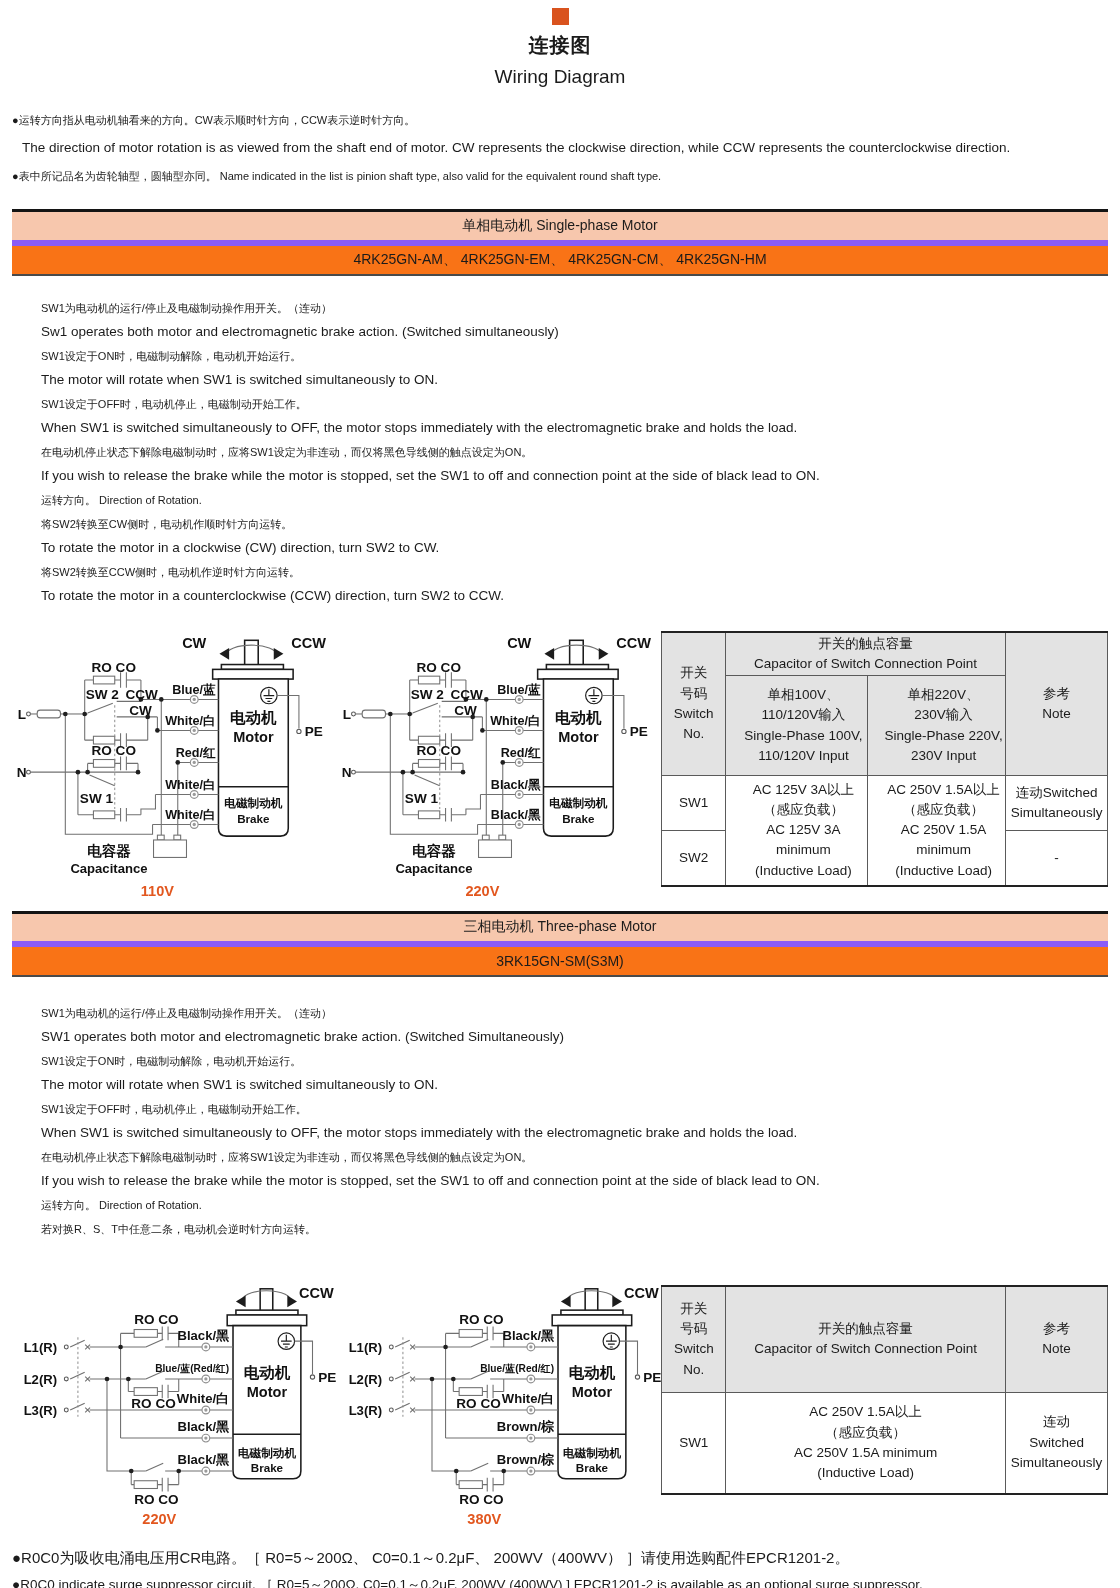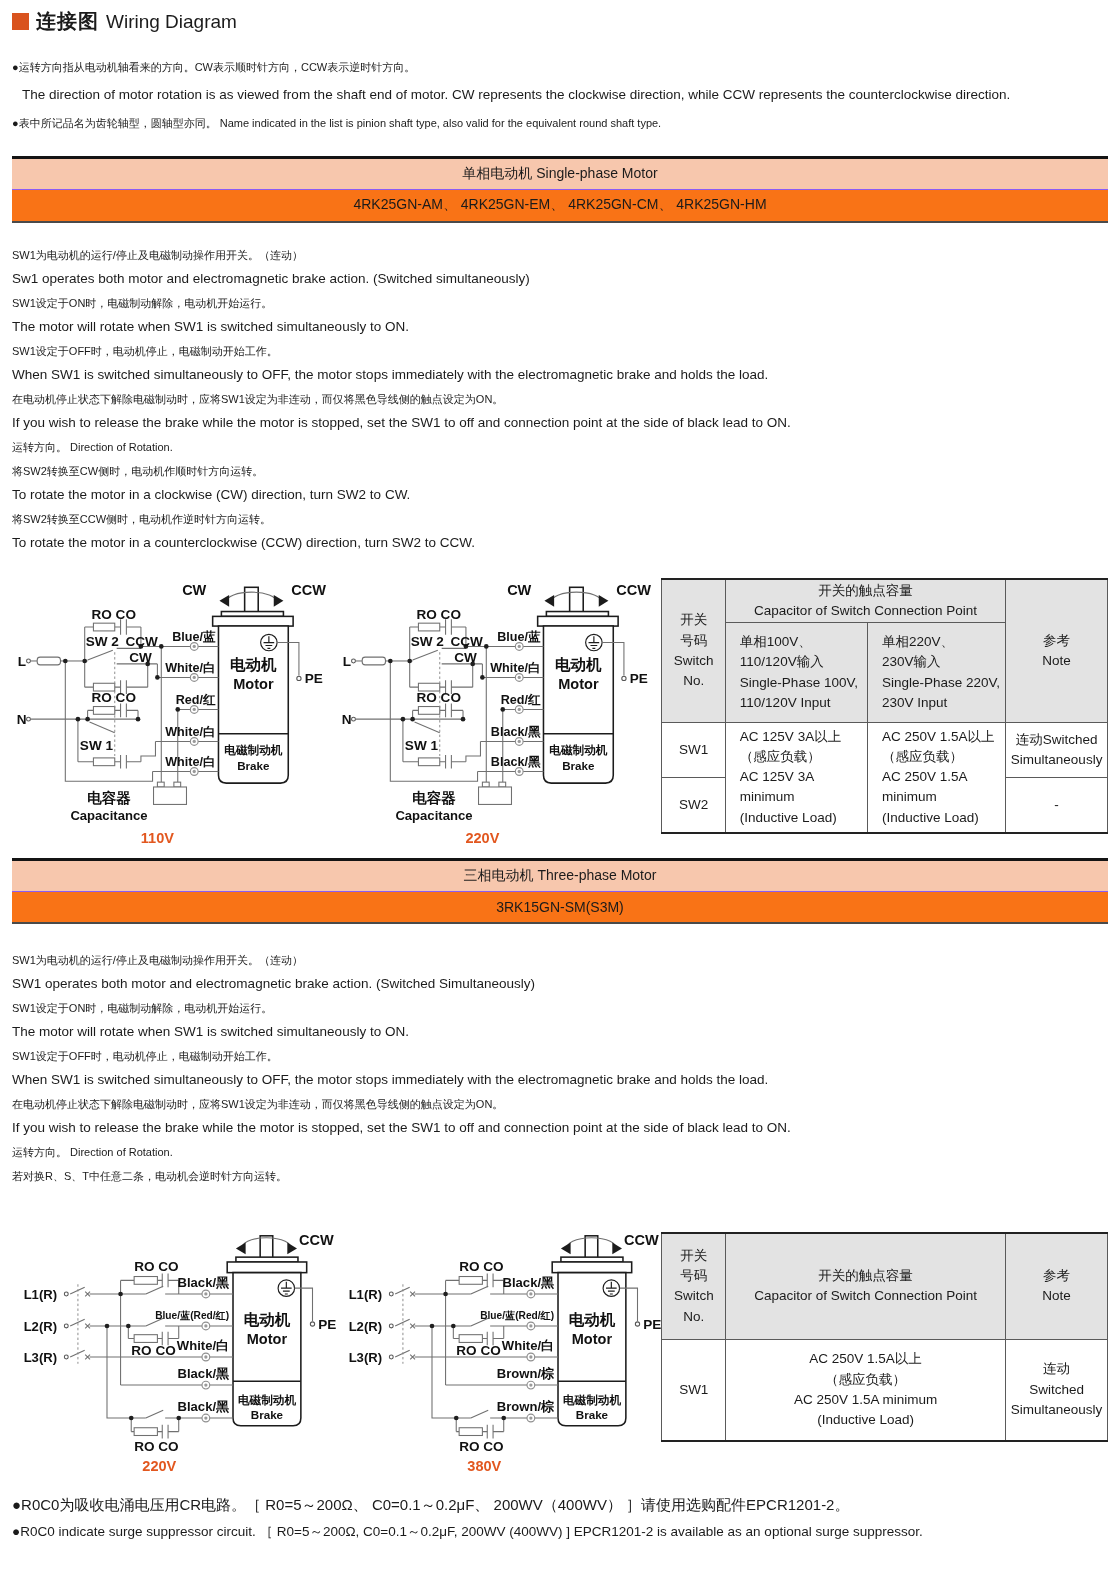--- a/index.html
+++ b/index.html
@@ -1,55 +1,55 @@
 <!DOCTYPE html>
 <html><head>
 <meta charset="utf-8">
 <style>
   * { margin:0; padding:0; box-sizing:border-box; }
   body { width:1120px; min-height:1588px; background:#fff; color:#1b1b1b;
          font-family:"Liberation Sans","DejaVu Sans",sans-serif; overflow:hidden; }
   .page { padding:6px 12px 0 12px; }
 
   
-  .title-row { display:flex; align-items:center; gap:7px; margin-top:2px; }
+  .title-row { display:flex; align-items:center; gap:7px; margin-top:2px;flex-direction:column; }
   .title-sq { width:17px; height:17px; background:#d9531e; }
   .title-cn { font-size:20px; font-weight:bold; letter-spacing:1px; }
   .title-en { font-size:19px; font-weight:500; }
 
   
   .intro { margin-top:18px; }
   .intro p { line-height:28px; }
   .cnline { font-size:11px; }
   .enline { font-size:13.5px; }
   .ind { padding-left:10px; }
 
   
   table.model { width:1096px; border-collapse:collapse; margin-top:19px;
                 border-top:3px solid #141414; border-bottom:2px solid #4a4a4a; }
   table.model td { text-align:center; font-size:14px; height:32px; }
-  td.mrow1 { background:#f7c7ad; border-bottom:1px solid #8b5cf6; }
+  td.mrow1 { background:#f7c7ad; border-bottom:6px solid #8b5cf6; }
   td.mrow2 { background:#f97316; }
 
   
-  .paras { margin-top:20px; }
+  .paras { margin-top:20px;margin-left:29px; }
   .paras p { height:24px; line-height:24px; white-space:nowrap; }
 
   
   .diag-row { display:flex; align-items:flex-start; margin-top:10px; }
   .diag-row svg { display:block; }
 
   
   table.swt { border-collapse:collapse; background:#fff;
               border-top:2px solid #222; border-bottom:2px solid #222; }
   table.swt td { border:1px solid #5a5a5a; font-size:13.5px; line-height:1.5;
                  white-space:pre-line; vertical-align:middle; }
   table.swt td.hd { background:#e3e3e3; text-align:center; }
   table.swt td.ctr { text-align:center; }
-  table.swt td.lft { text-align:left; padding-left:14px; }
+  table.swt td.lft { text-align:center; padding-left:14px; }
   .swt1 { margin-top:13px; }
   .swt2 { margin-top:34px; }
 
   
   .notes { margin-top:8px; }
   .notes-title { color:#e2571f; font-weight:bold; font-size:15px; line-height:25px; }
   .notes p.n1 { font-size:15px; line-height:27px; }
   .notes p.n2 { font-size:13.5px; line-height:27px; }
 
   

